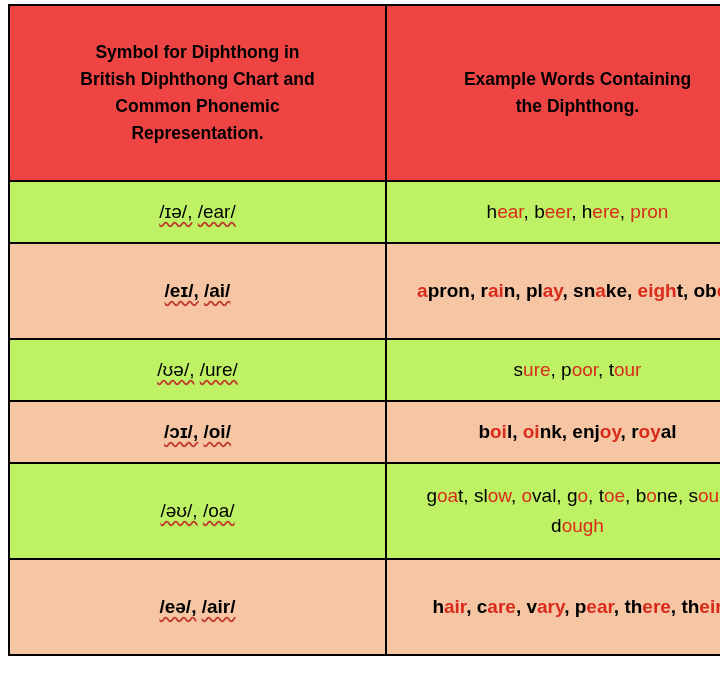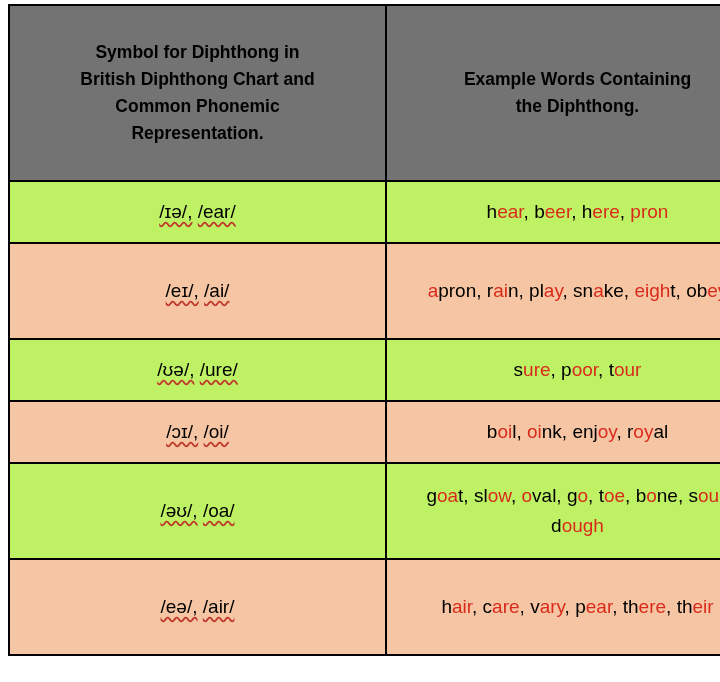--- a/index.html
+++ b/index.html
@@ -23,21 +23,21 @@
     border-collapse: collapse;
     width: 704px;
     table-layout: fixed;
   }
   table.chart th, table.chart td {
     border: 2px solid #000000;
     vertical-align: middle;
     text-align: center;
   }
   th.header-cell {
-    background: #737373;
+    background: #ef4444;
     font-size: 17.5px;
     font-weight: bold;
     color: #000000;
     line-height: 1.55;
     padding: 12px 14px;
     height: 150px;
   }
   th.col-symbol { width: 347px; }
   th.col-examples { width: 353px; }
 
@@ -47,21 +47,21 @@
     padding: 10px 8px;
     line-height: 1.5;
   }
   td.example-cell {
     font-size: 19px;
     color: #000000;
     padding: 10px 16px;
     line-height: 1.6;
   }
   tr.row-white td { background: #bef264; }
-  tr.row-peach td { background: #f6c6a4; }
+  tr.row-peach td { background: #f6c6a4; font-weight: bold; }
 
   .squiggle {
     text-decoration: underline;
     text-decoration-style: wavy;
     text-decoration-color: #c0392b;
     text-underline-offset: 3px;
   }
   .hl { color: #d92b1c; }
   .row-h1 { height: 62px; }
   .row-h2 { height: 96px; }

